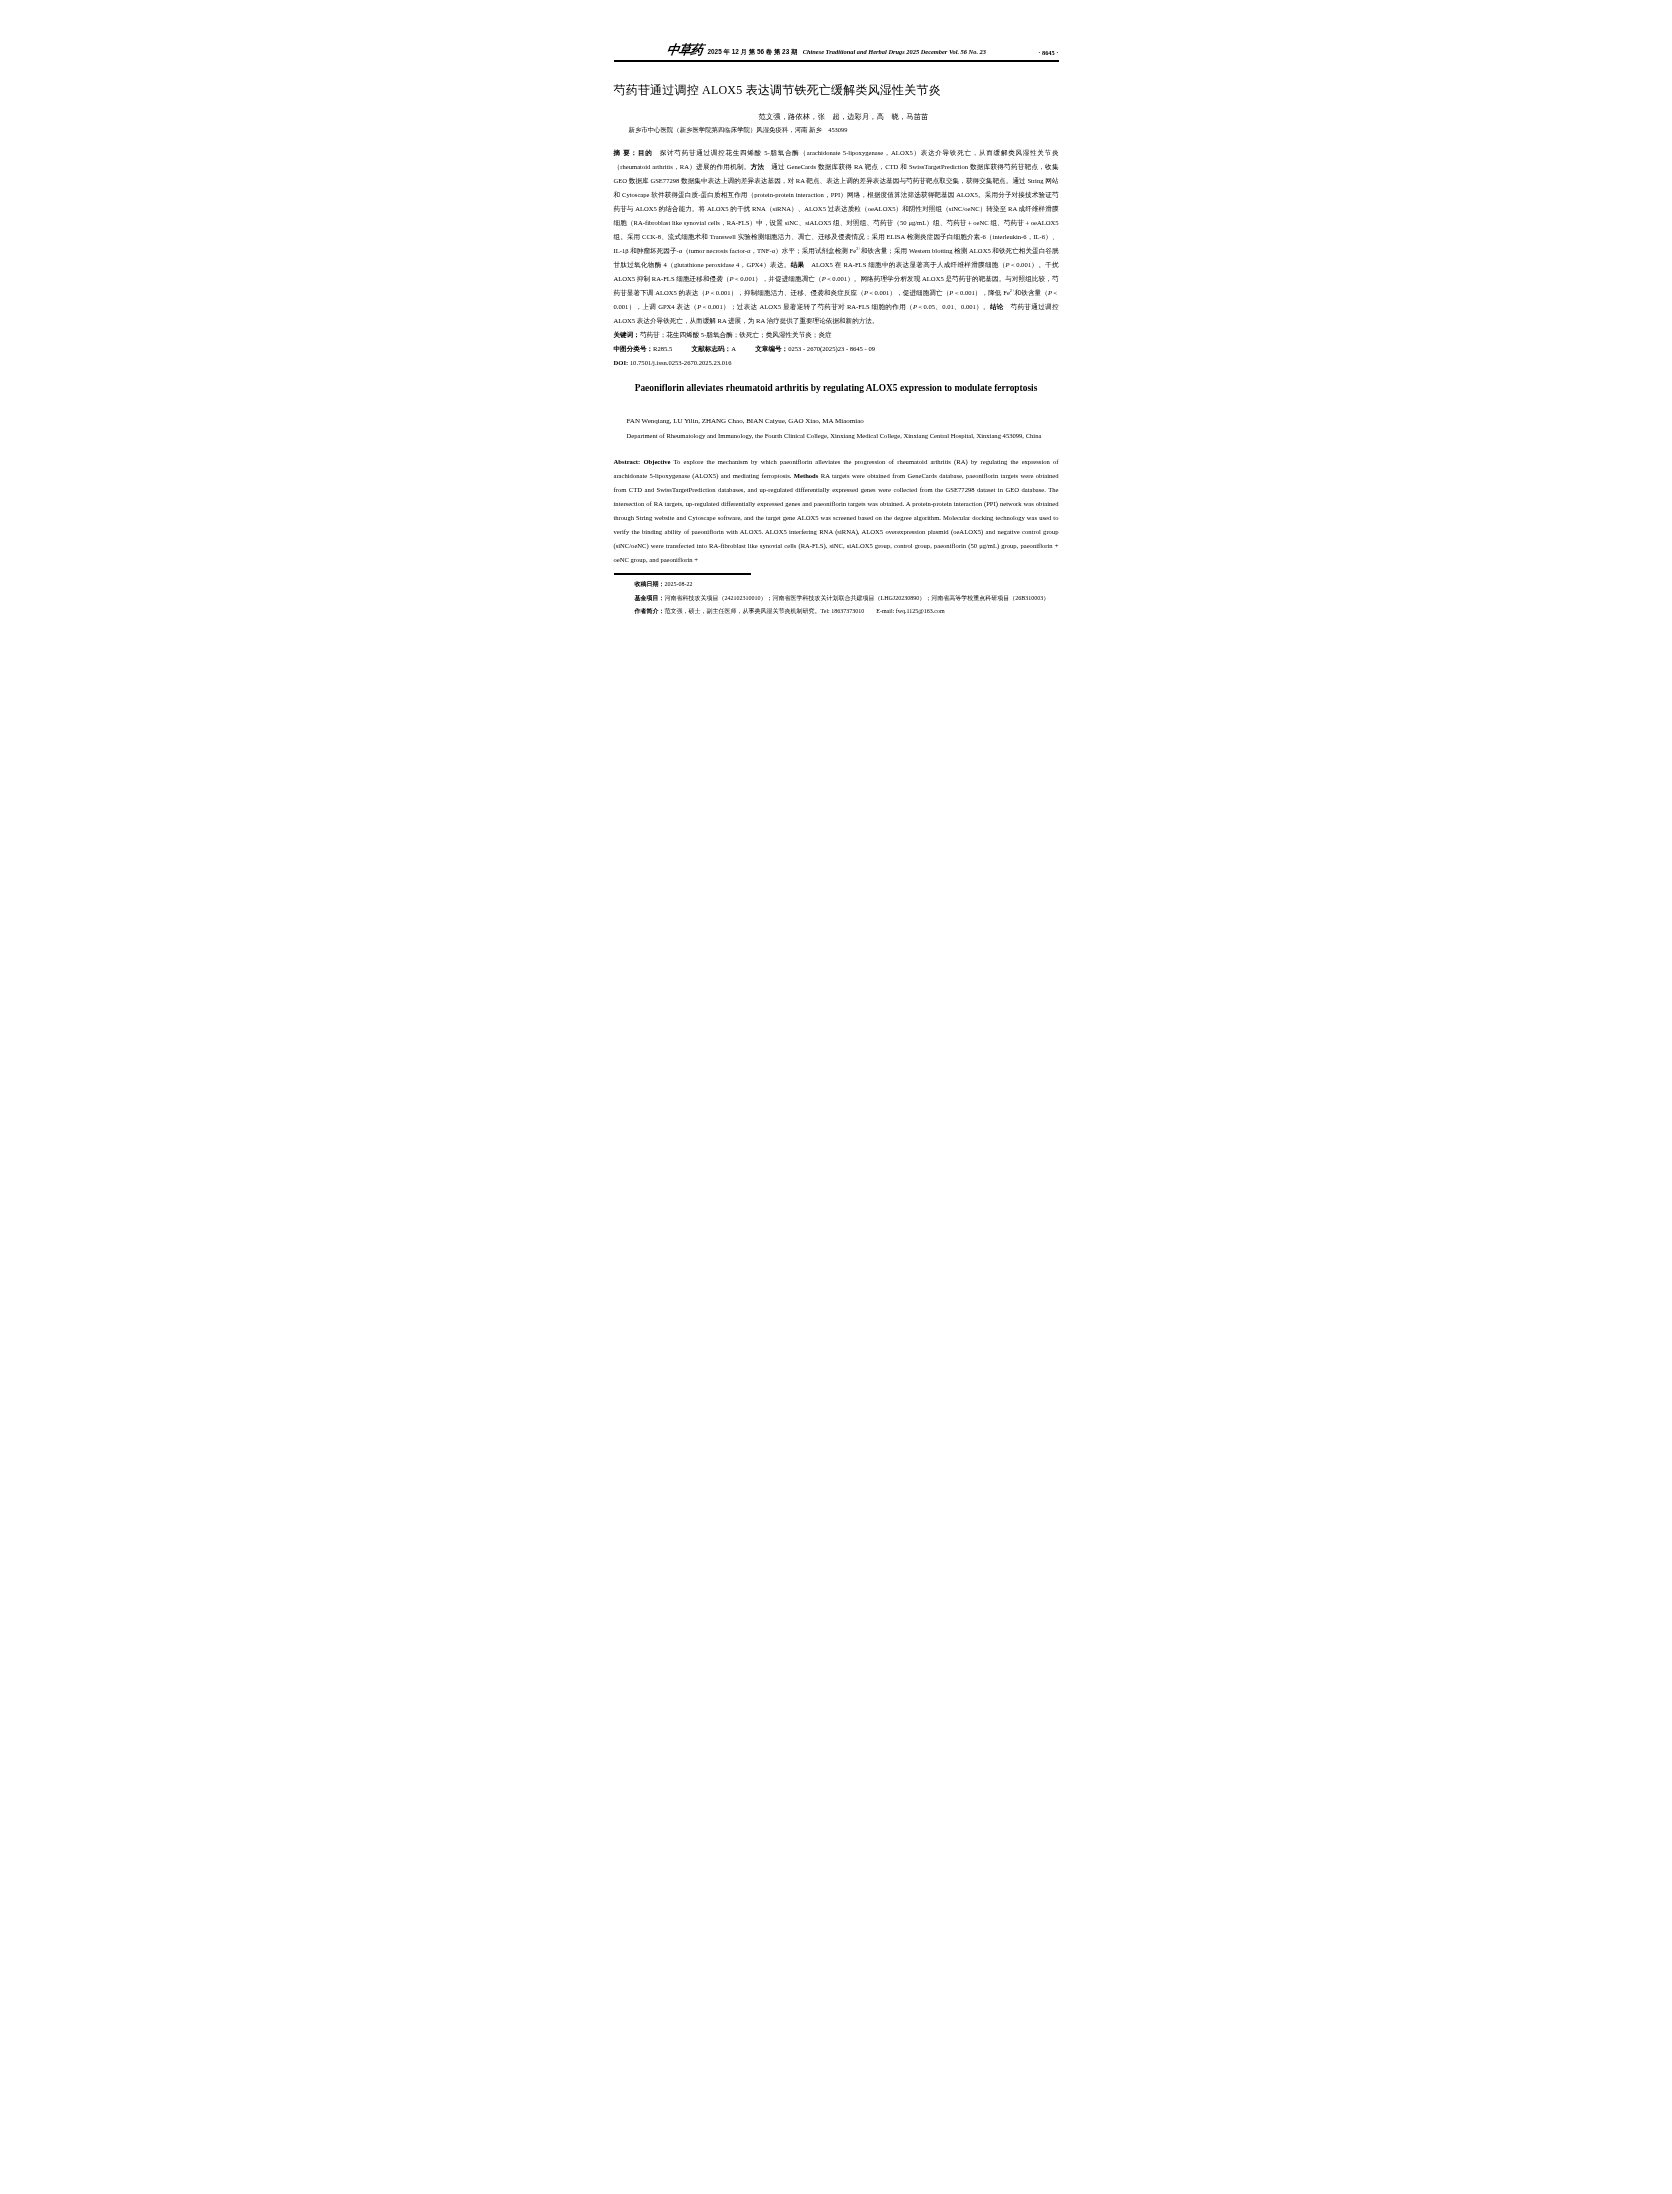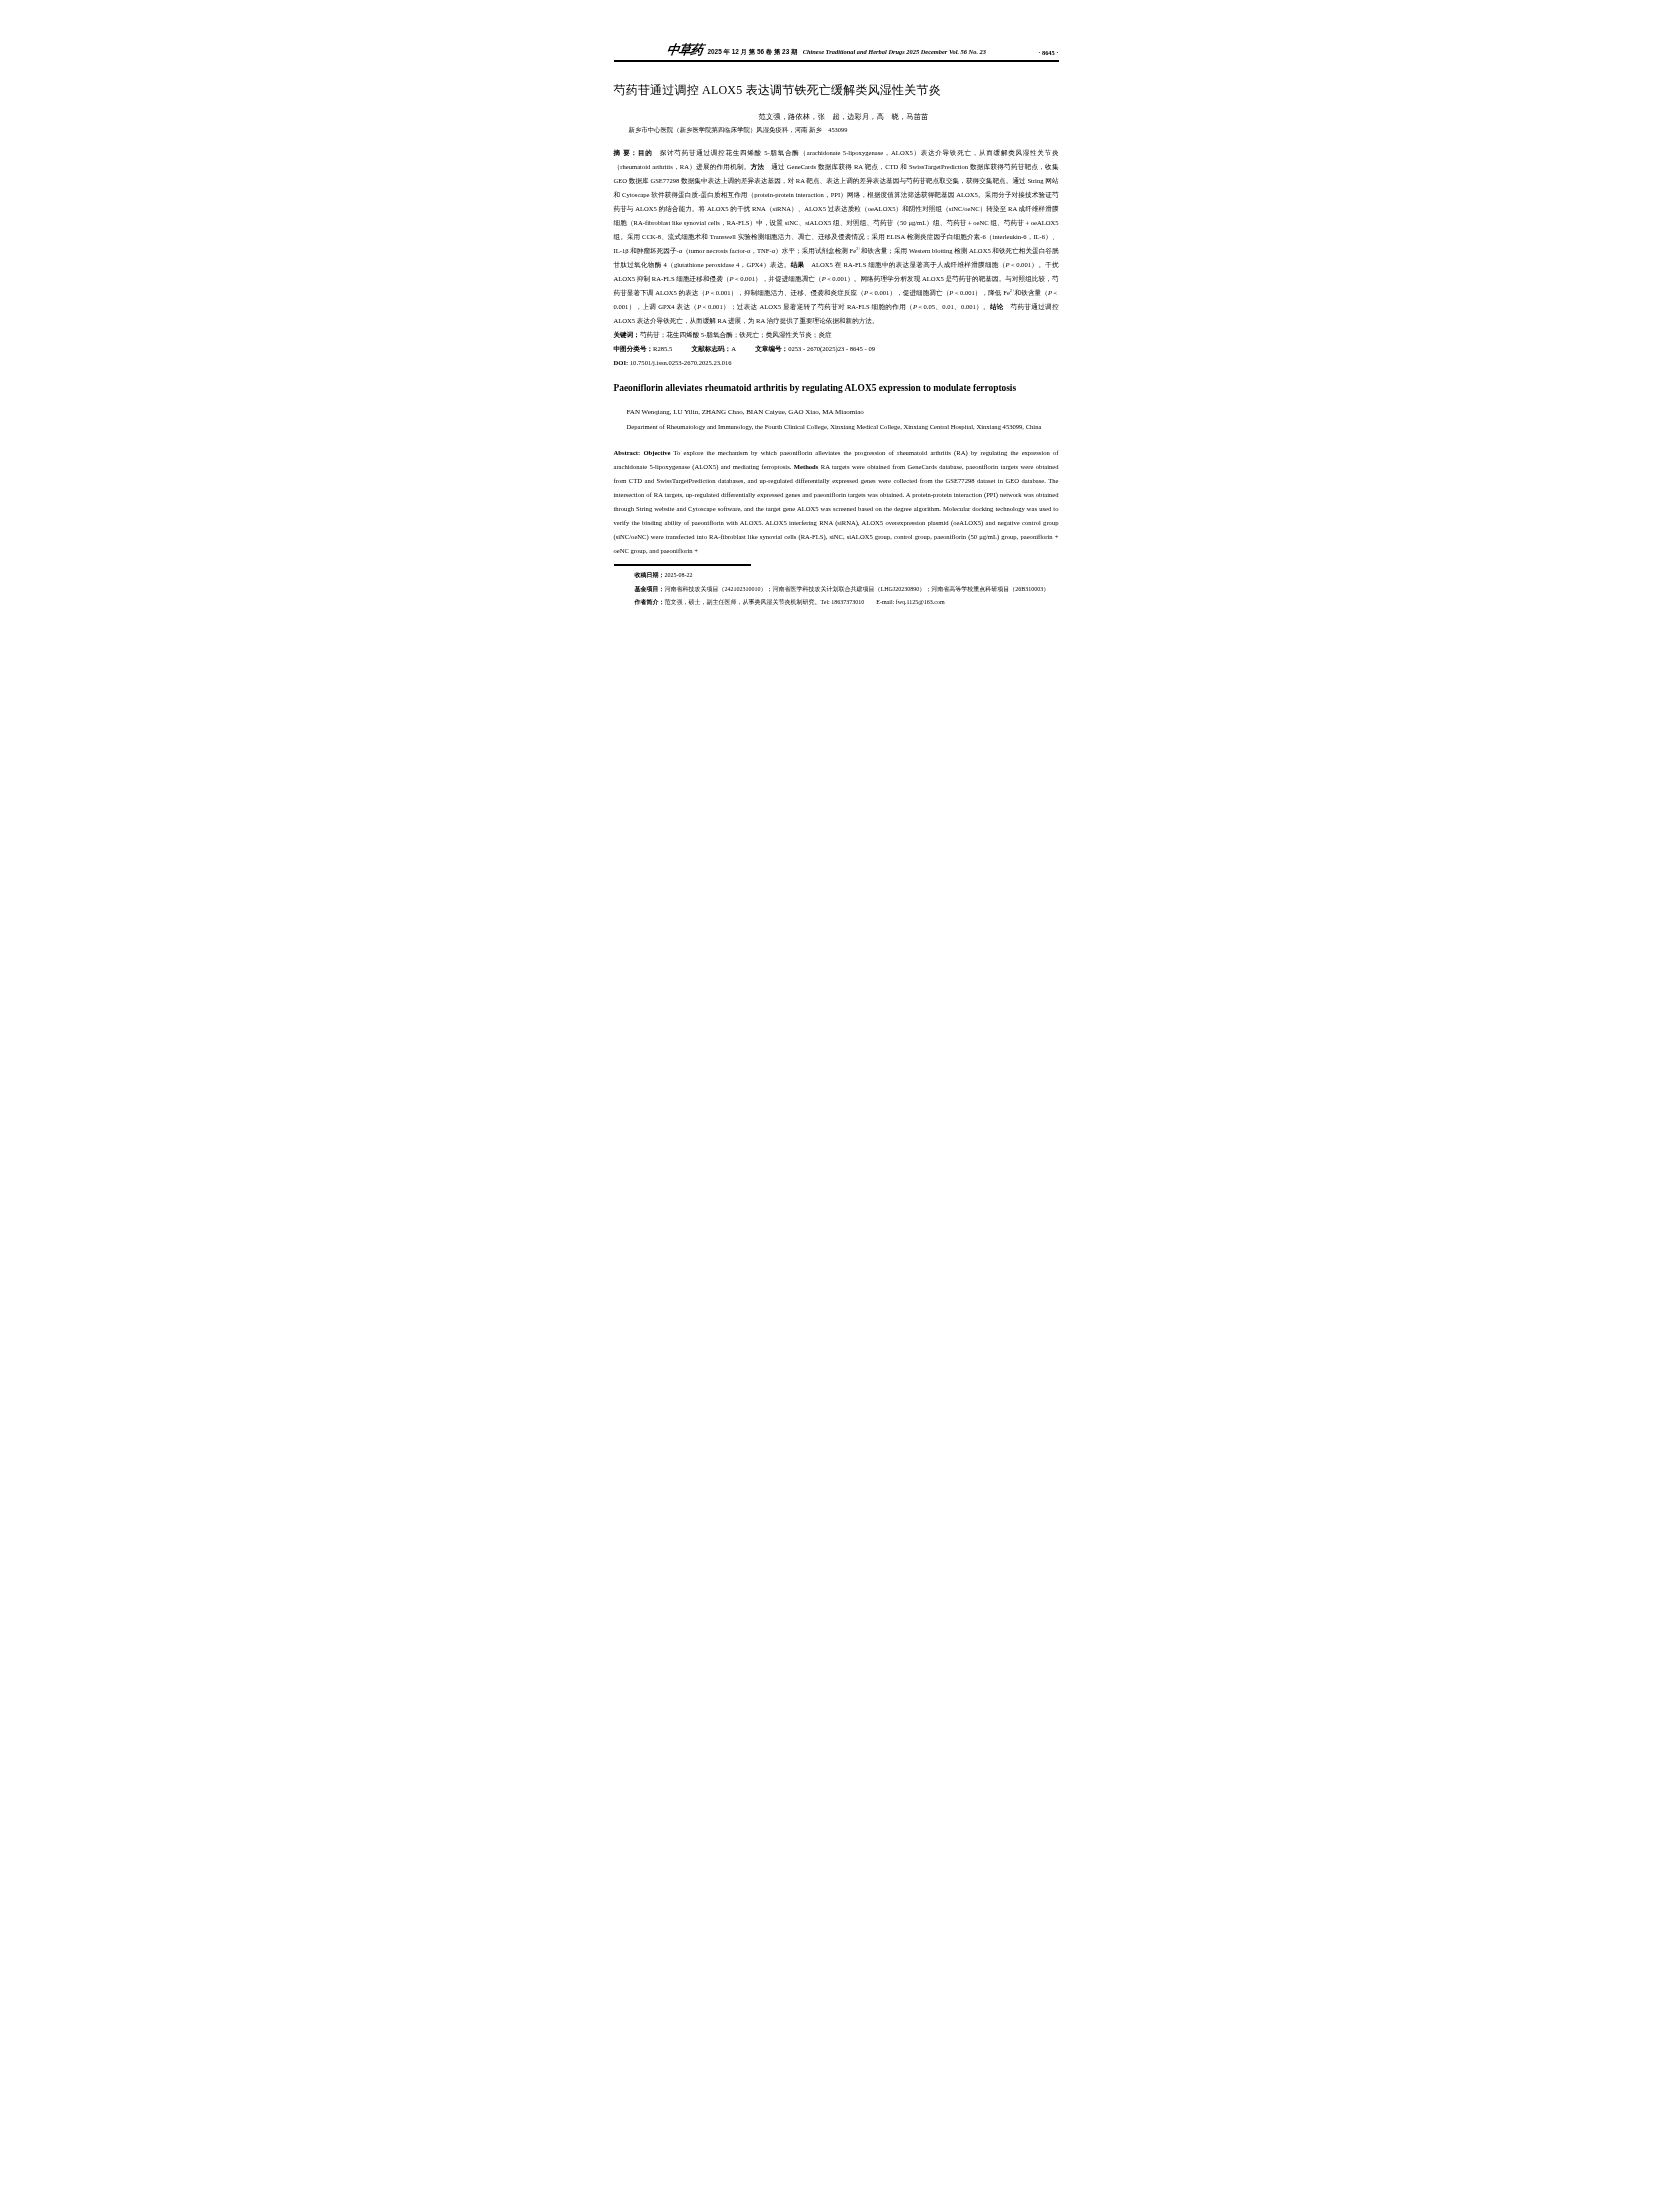--- a/index.html
+++ b/index.html
@@ -33,22 +33,22 @@
   
   .abstract { margin:11.4px 0 0 0; font-size:6.6px; line-height:14px; text-align:justify; }
   .kv-line { margin:0; font-size:6.6px; line-height:14px; }
   sup { font-size:4.4px; line-height:0; }
 
   .meta-item { margin-right:19.3px; }
   .meta-item:last-child { margin-right:0; }
   .doi-label { font-weight:bold; }
 
   
-  .en-title { margin:10.5px 0 0 0; font-size:9.4px; line-height:16px; font-weight:bold; }
-  .en-authors { margin-top:12px; padding-left:13px; font-size:7px; }
+  .en-title { margin:10.5px 0 0 0; font-size:9.4px; line-height:16px; font-weight:bold;text-align:center; }
+  .en-authors { margin-top:21px; padding-left:13px; font-size:7px; }
   .en-affil { margin-top:3.5px; padding-left:13px; font-size:6.6px; line-height:14.5px; }
 
   
   .footnotes { margin-top:6.6px; }
   .fn-rule { width:137px; height:1.3px; background:#000; margin-bottom:3.5px; }
   .fn-line { font-size:6px; line-height:13.6px; padding-left:51px; text-indent:-30px; text-align:justify; }
   .fn-label { font-weight:bold; }
 </style>
 </head>
 <body>

